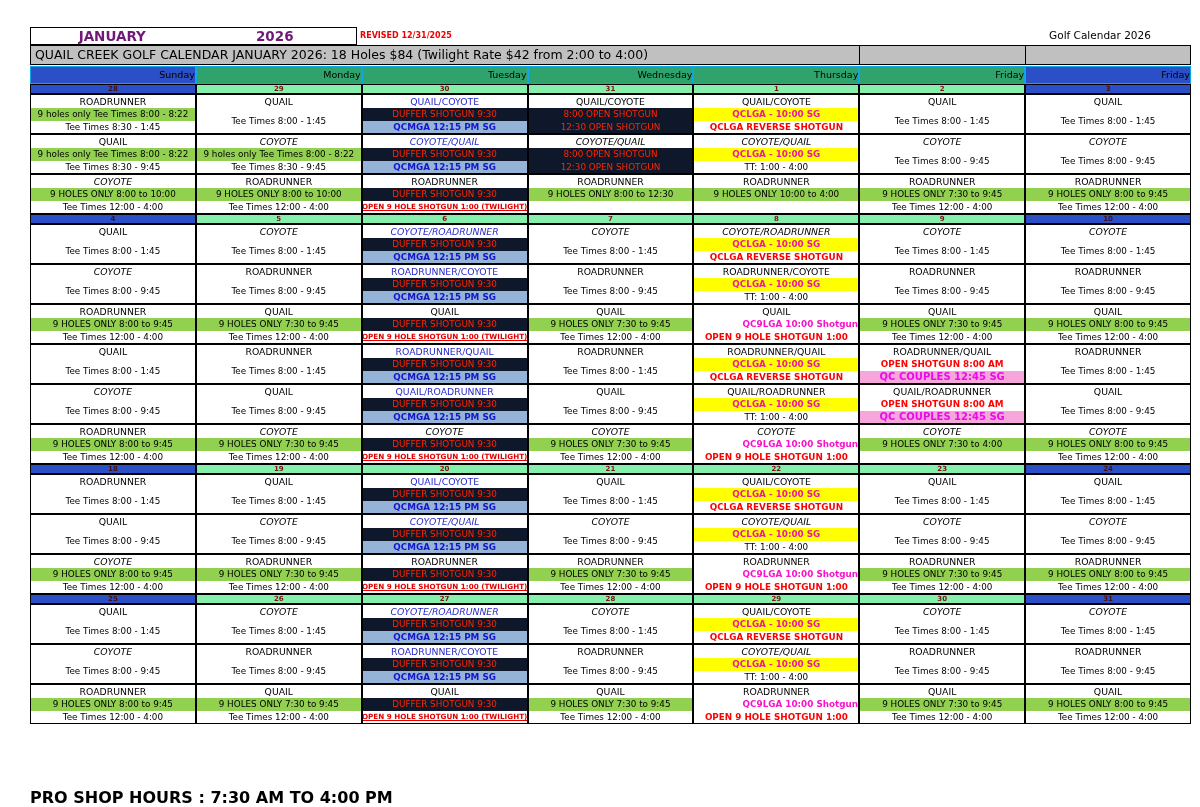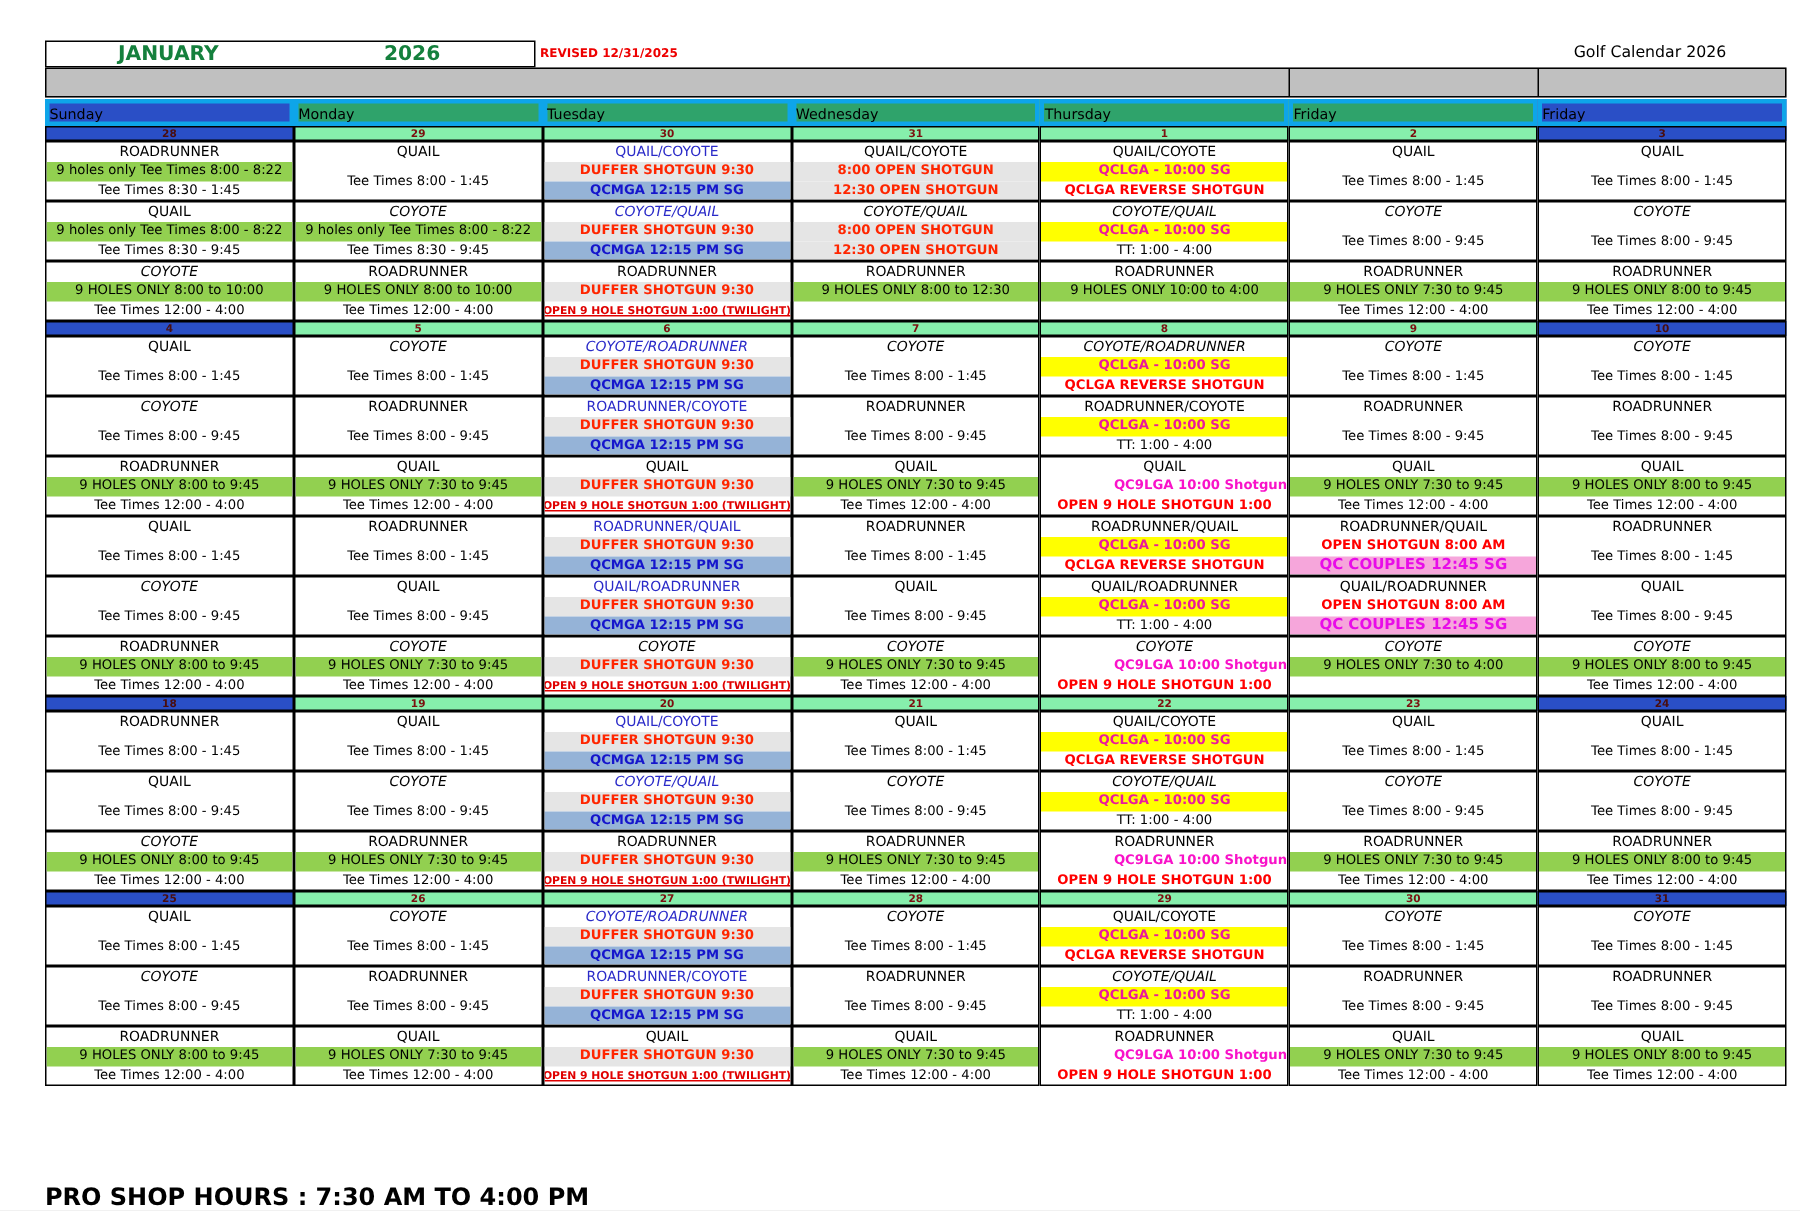--- a/index.html
+++ b/index.html
@@ -7,21 +7,21 @@
     position:relative; width:1200px; height:807px; background:#ffffff;
     font-family:"DejaVu Sans","Liberation Sans",sans-serif; color:#000;
     overflow:hidden; margin:0 auto;
   }
   
   .month-box {
     position:absolute; left:30px; top:27px; width:327px; height:18px;
     border:1px solid #000; background:#fff; display:flex; box-sizing:border-box;
   }
   .month-box span {
-    flex:1; text-align:center; font-weight:bold; color:#15803d;
+    flex:1; text-align:center; font-weight:bold; color:#701a75;
     font-size:13.5px; line-height:16px;
   }
   .revised {
     position:absolute; left:360px; top:31px; color:#ee0000; font-weight:bold;
     font-size:8px;
   }
   .corner-note {
     position:absolute; left:1015px; top:29px; width:170px; text-align:center;
     font-size:10.5px; color:#000;
   }
@@ -30,22 +30,22 @@
     background:#c0c0c0; border:1px solid #000; box-sizing:border-box;
     font-size:12.5px; line-height:18px; padding-left:4px; white-space:nowrap;
   }
   .title-bar .vline { position:absolute; top:0; height:100%; border-left:1px solid #000; }
   .title-bar .v1 { left:828px; } .title-bar .v2 { left:994px; }
 
   
   .calendar { position:absolute; left:30px; top:66px; width:1161px; }
   .day-header-row, .date-row, .block-row { display:grid; grid-template-columns:repeat(7,1fr); }
   .day-header {
-    height:18px; background:#2fa36b; border:3px solid #0ea5e9; box-sizing:border-box;
-    text-align:left; font-size:9.5px; line-height:16px; color:#000;
+    height:18px; background:#2fa36b; border:1px solid #0ea5e9; box-sizing:border-box;
+    text-align:right; font-size:9.5px; line-height:16px; color:#000;
   }
   .day-header.we { background:#2a4fc6; }
   .date-cell {
     height:10px; background:#86efac; border:1px solid #000; box-sizing:border-box;
     color:#7b1010; font-size:7px; line-height:8px; text-align:center; font-weight:bold;
     overflow:hidden;
   }
   .date-cell.we { background:#2a4fc6; color:#4a0d0d; }
   .block-cell {
     height:40px; border:1px solid #000; box-sizing:border-box; background:#fff;
@@ -56,21 +56,21 @@
     white-space:nowrap; overflow:hidden;
   }
   .course.b { color:#2a2ac8; }
   .course.i { font-style:italic; }
   .line {
     flex:1; display:flex; align-items:center; justify-content:center;
     font-size:8.8px; white-space:nowrap; overflow:hidden;
   }
   .s-plain { color:#000; }
   .s-green { background:#92d050; color:#000; }
-  .s-yr    { background:#e5e5e5; color:#ff2600; font-weight:bold; }
+  .s-yr    { background:#0f172a; color:#ff2600; font-weight:normal; }
   .s-ym    { background:#ffff00; color:#ea1a9c; font-weight:bold; }
   .s-bs    { background:#95b3d7; color:#1515cc; font-weight:bold; }
   .s-red   { color:#ff0000; font-weight:bold; }
   .s-redu  { color:#ff0000; font-weight:bold; }
   .s-tw    { color:#e00000; font-weight:bold; text-decoration:underline; font-size:7.2px; }
   .s-mag   { color:#f912c9; font-weight:bold;margin-left:48px; }
   .s-pink  { background:#f6a6db; color:#e80ce8; font-weight:bold; font-size:10px; }
 
   .footer-note {
     position:absolute; left:30px; top:769px; font-weight:bold; font-size:16px;margin-top:19px;
@@ -84,20 +84,21 @@
   <div class="month-box">
     <span>JANUARY</span>
     <span>2026</span>
   </div>
 
   <div class="revised">REVISED 12/31/2025</div>
 
   <div class="corner-note">Golf Calendar 2026</div>
 
   <div class="title-bar">
+    <span>QUAIL CREEK GOLF CALENDAR JANUARY 2026: 18 Holes $84 (Twilight Rate $42 from 2:00 to 4:00)</span>
     <i class="vline v1"></i>
     <i class="vline v2"></i>
   </div>
 
   <div class="calendar">
     <div class="day-header-row">
       <div class="day-header we">Sunday</div>
       <div class="day-header">Monday</div>
       <div class="day-header">Tuesday</div>
       <div class="day-header">Wednesday</div>

